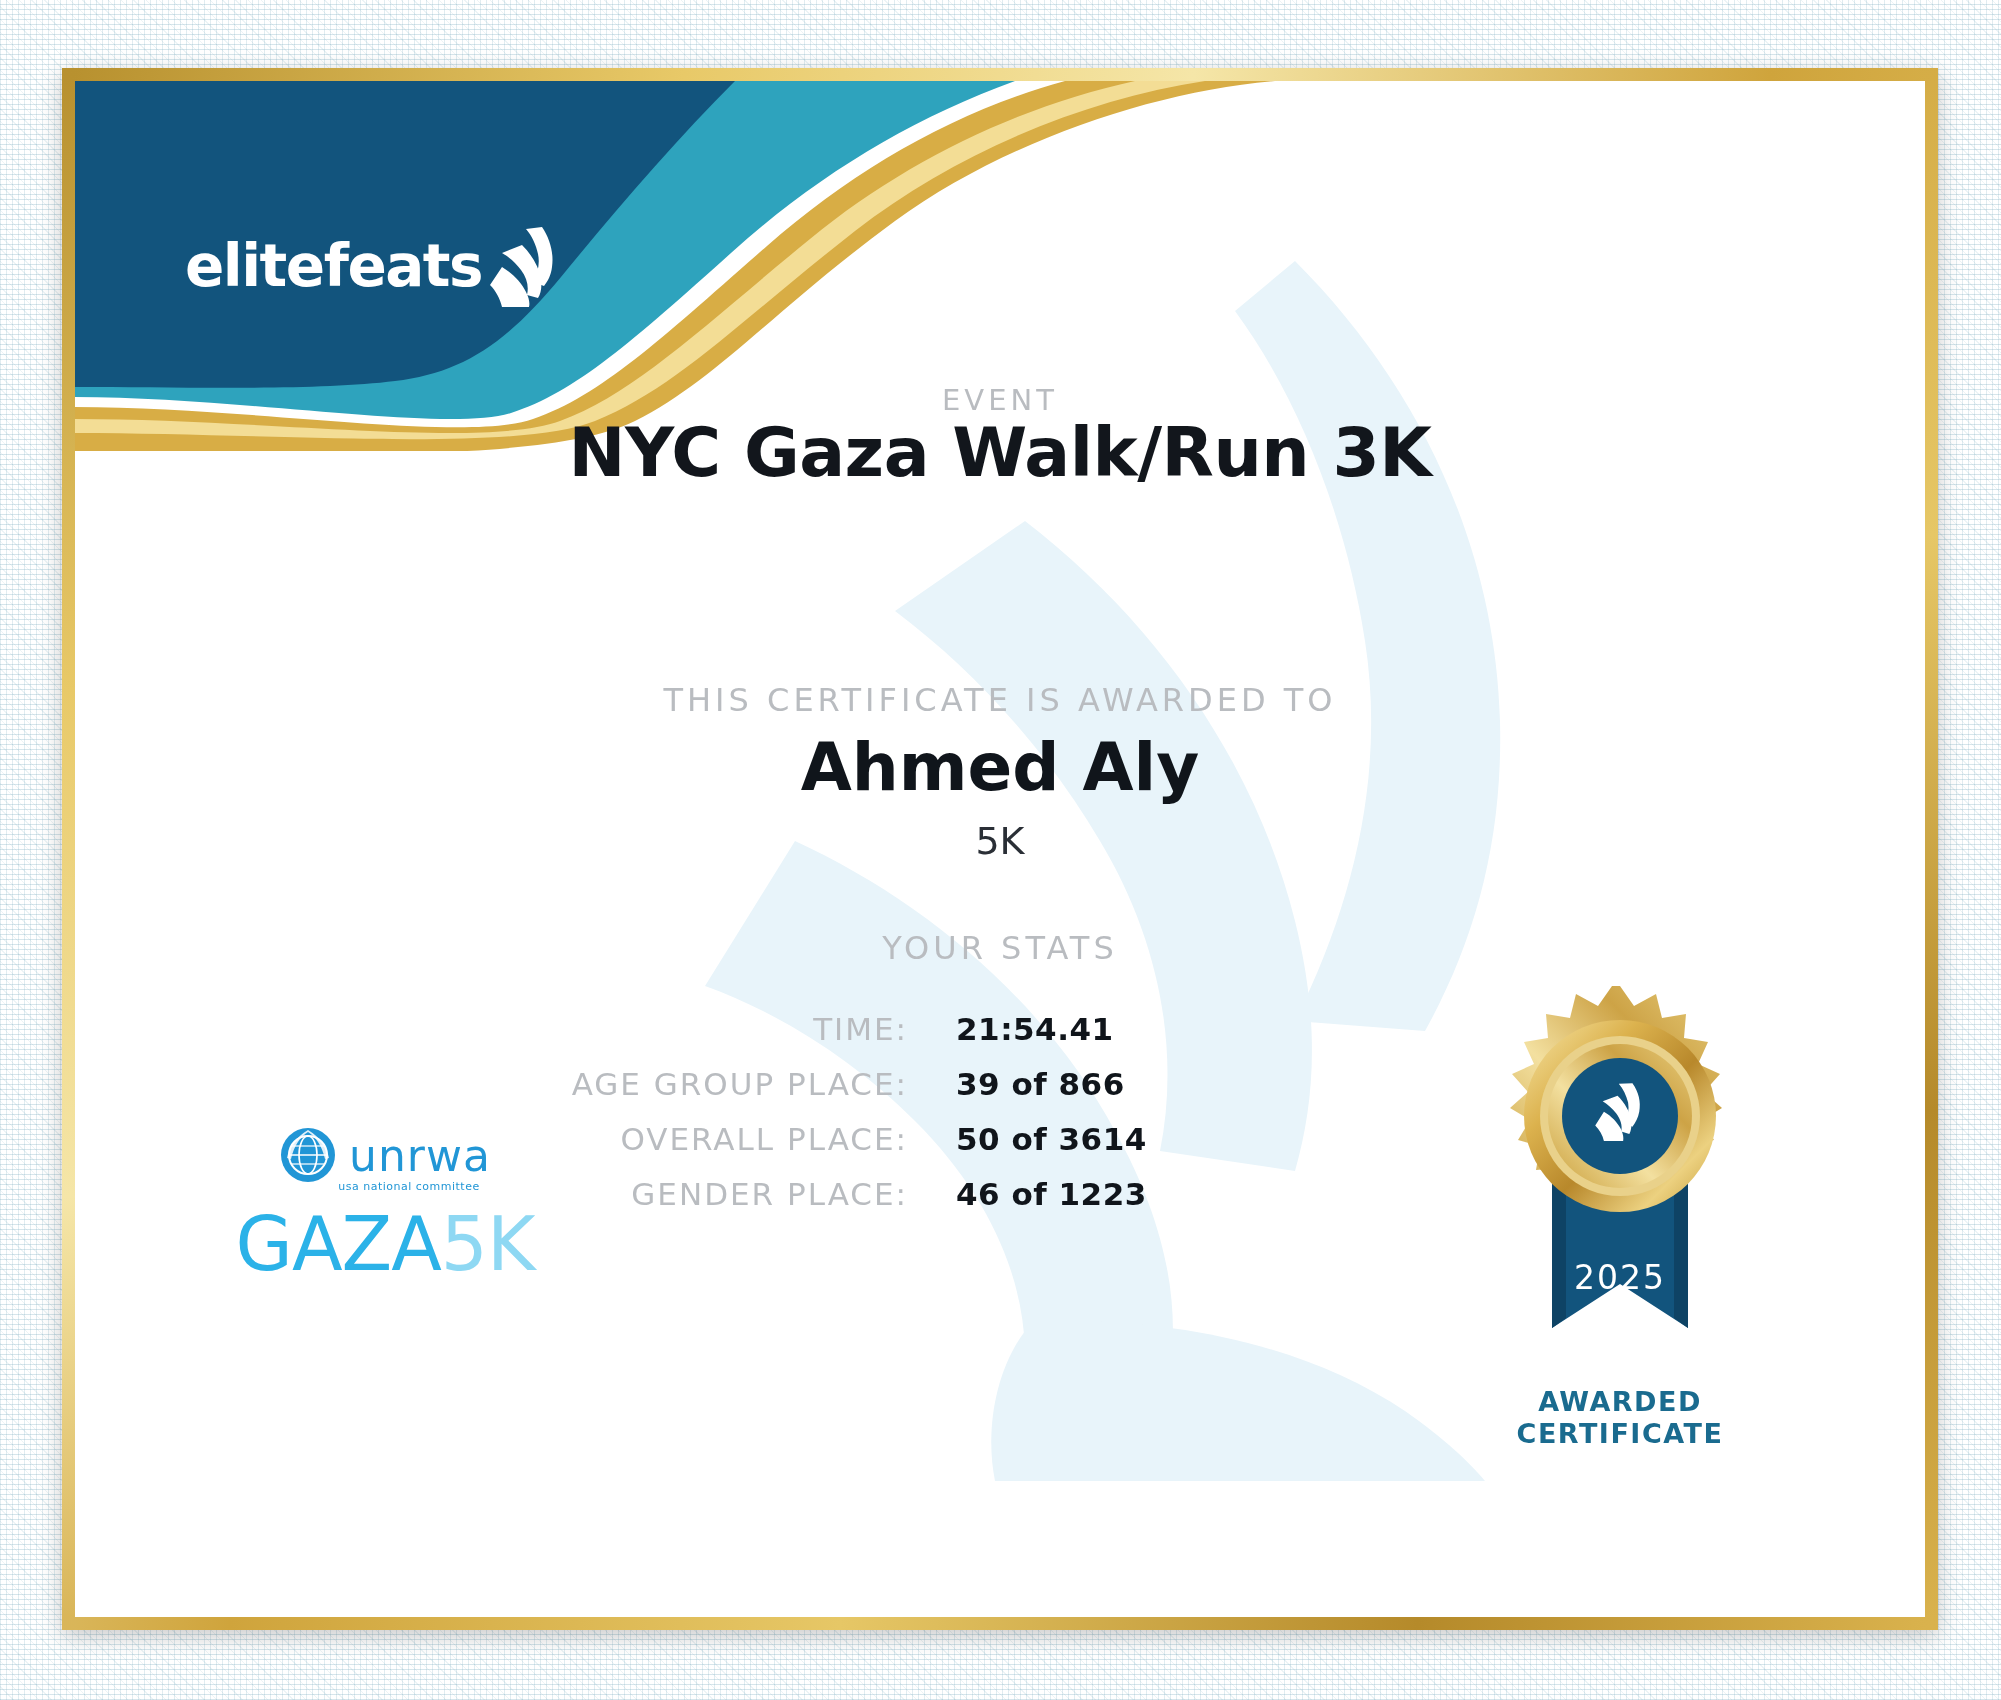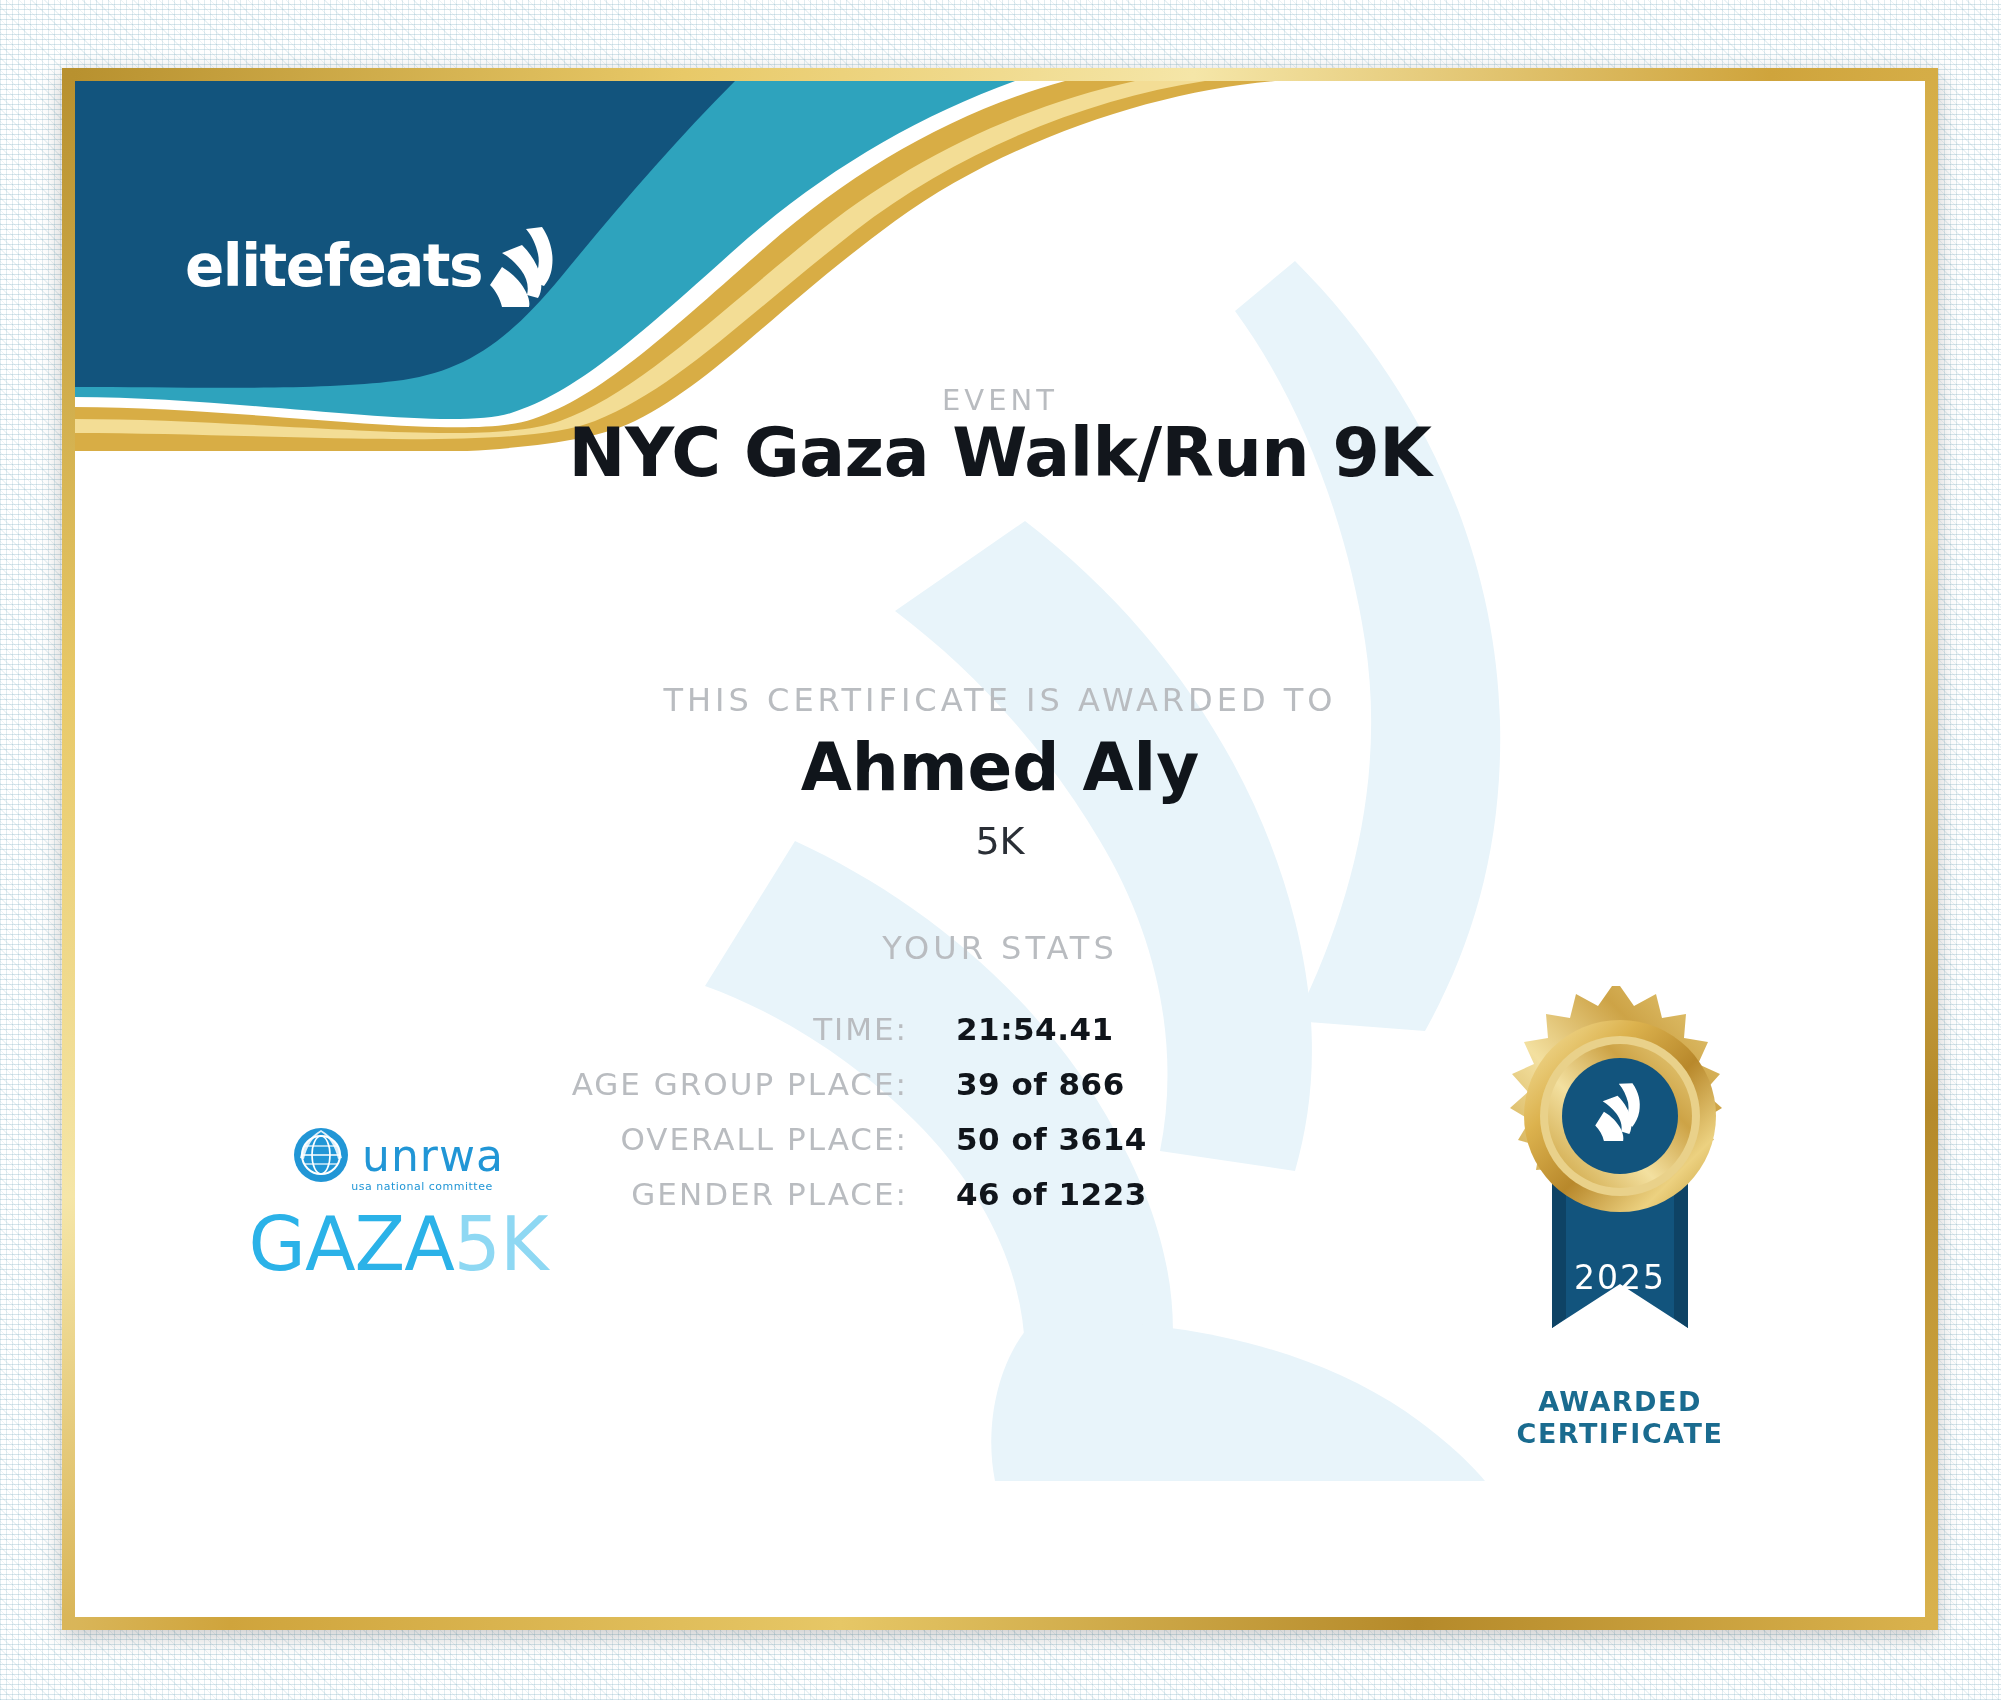--- a/index.html
+++ b/index.html
@@ -176,21 +176,21 @@
     color: #10151b;
     font-family: "DejaVu Sans", sans-serif;
     font-size: 31px;
     font-weight: 700;
     letter-spacing: 0.5px;
   }
 
   
   .sponsor {
     position: absolute;
-    left: 158px;
+    left: 145px;
     top: 1045px;
     width: 330px;
     text-align: center;
   }
   .unrwa-row {
     display: flex;
     align-items: center;
     justify-content: center;
     gap: 12px;
   }
@@ -289,21 +289,21 @@
           <path d="M54 2 C62 14 66 28 64 42 C63 50 60 56 56 61 L45 57 C50 48 52 38 50 29 C48 20 44 11 38 4 Z"></path>
           <path d="M34 20 C44 30 51 42 53 54 C54 62 53 68 50 73 L39 70 C41 62 39 53 33 45 C28 38 21 32 14 28 Z"></path>
           <path d="M14 42 C24 48 33 57 38 67 C41 73 42 78 41 82 L14 82 C12 74 8 66 2 60 Z"></path>
         </g>
       </svg>
     </div>
 
     <div class="content">
 
       <div class="label lbl-event">EVENT</div>
-      <div class="val-event">NYC Gaza Walk/Run 9K</div>
+      <div class="val-event">NYC Gaza Walk/Run 3K</div>
 
       <div class="label lbl-awarded">THIS CERTIFICATE IS AWARDED TO</div>
       <div class="val-name">Ahmed Aly</div>
       <div class="val-div">5K</div>
 
       <div class="label lbl-stats">YOUR STATS</div>
 
       <div class="stats">
         <div class="stat-row">
           <div class="stat-label">TIME:</div>

